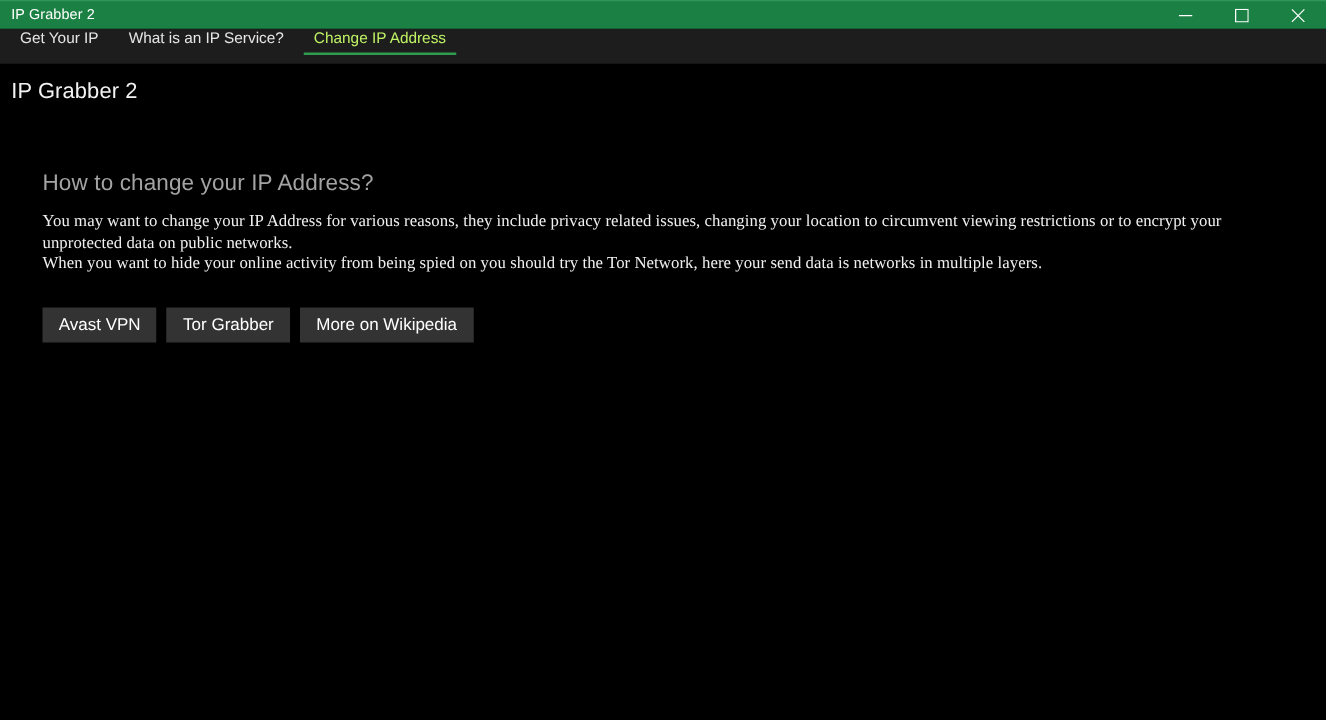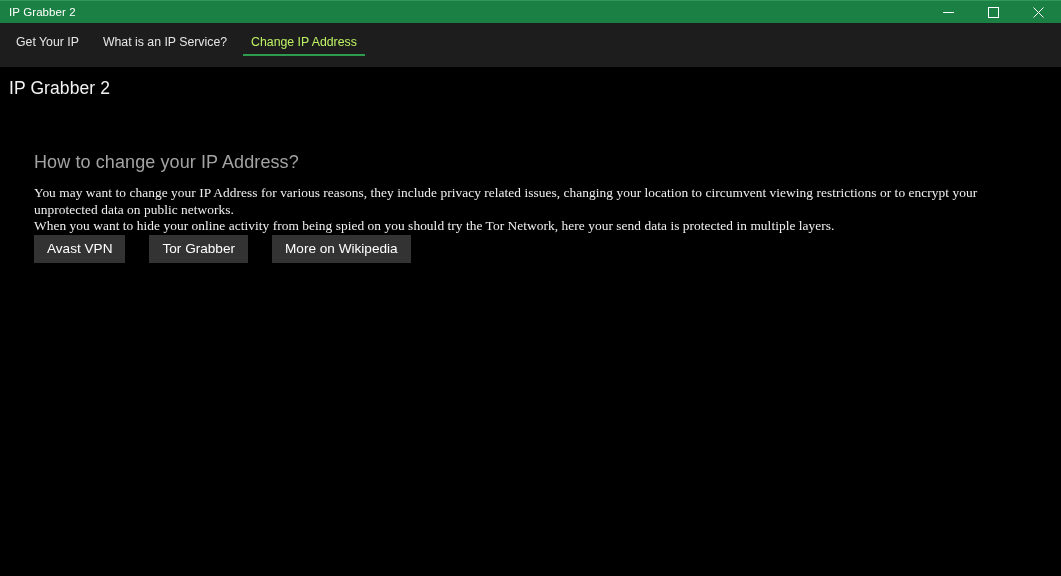--- a/index.html
+++ b/index.html
@@ -43,24 +43,24 @@
     width: 45px;
     display: flex;
     align-items: center;
     justify-content: center;
     color: #ffffff;
   }
   .wc-btn svg { display: block; }
 
   
   .navbar {
-    height: 44px;
+    height: 28px;
     background: #1d1d1d;
     display: flex;
-    align-items: center;
+    align-items: flex-start;
     padding-left: 8px;
     box-sizing: border-box;
   }
   .nav-item {
     font-size: 12.3px;
     color: #e6e6e6;
     padding: 0 8px 5px 8px;
     line-height: 14px;
     white-space: nowrap;
     border-bottom: 2px solid transparent;
@@ -98,21 +98,22 @@
     color: #f0f0f0;
     max-width: 975px;
     margin: 0;
     letter-spacing: 0.05px;
   }
   .body-copy p { margin: 0; font-family: Liberation Serif, serif; }
 
   
   .link-buttons {
     display: flex;
-    gap: 24px;
+    margin-top: 27px;
+    gap: 8px;
   }
   .link-button {
     background: #333333;
     color: #ffffff;
     border: none;
     font-family: "Liberation Sans", sans-serif;
     font-size: 13.6px;
     line-height: 16px;
     padding: 6px 13px;
     height: 28px;
@@ -151,21 +152,21 @@
   <div class="nav-item">What is an IP Service?</div>
   <div class="nav-item active">Change IP Address</div>
 </div>
 
 <div class="app-header">IP Grabber 2</div>
 
 <div class="content">
   <h1 class="page-heading">How to change your IP Address?</h1>
   <div class="body-copy">
     <p>You may want to change your IP Address for various reasons, they include privacy related issues, changing your location to circumvent viewing restrictions or to encrypt your unprotected data on public networks.</p>
-    <p>When you want to hide your online activity from being spied on you should try the Tor Network, here your send data is protected in multiple layers.</p>
+    <p>When you want to hide your online activity from being spied on you should try the Tor Network, here your send data is networks in multiple layers.</p>
   </div>
 
   <div class="link-buttons">
     <button class="link-button">Avast VPN</button>
     <button class="link-button">Tor Grabber</button>
     <button class="link-button">More on Wikipedia</button>
   </div>
 </div>
 
 </body></html>

